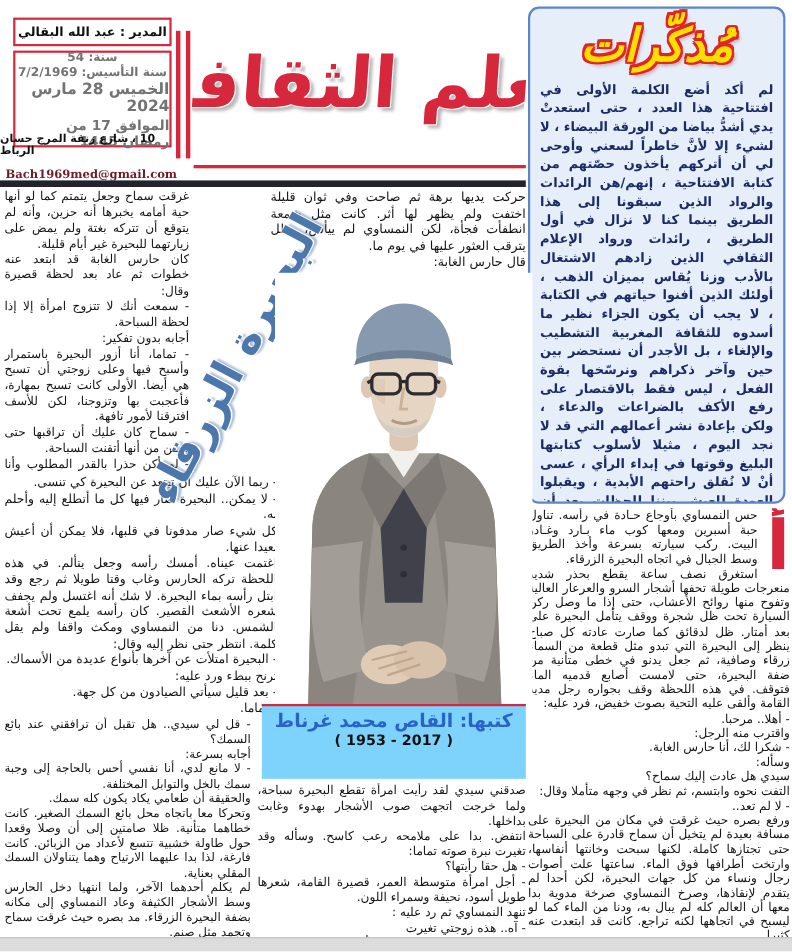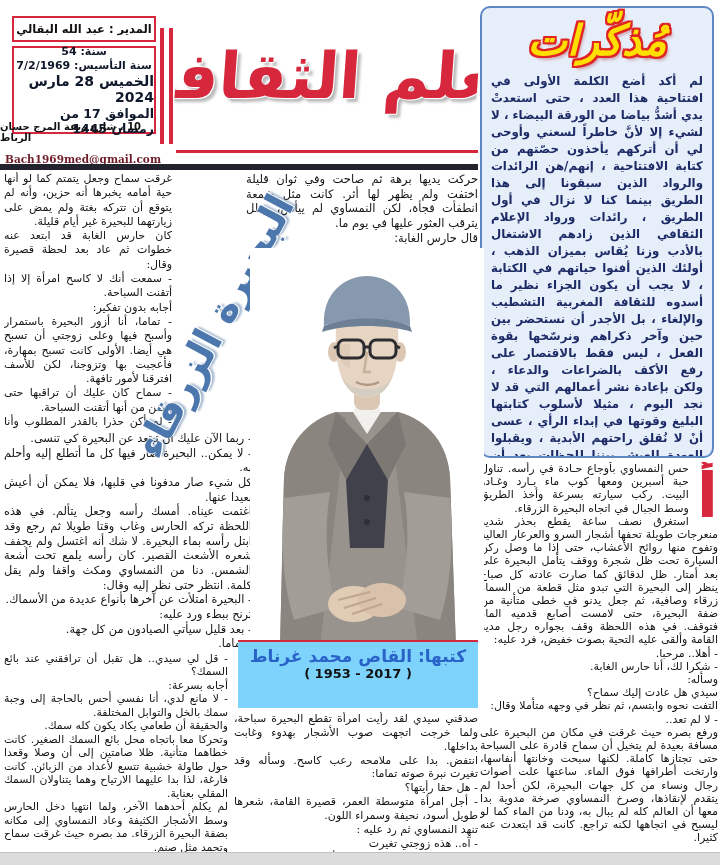--- a/index.html
+++ b/index.html
@@ -5,21 +5,21 @@
   * { margin:0; padding:0; box-sizing:border-box; }
   html,body { width:720px; height:865px; background:#ffffff; overflow:hidden;
     font-family:"DejaVu Sans", sans-serif; }
   .page { position:relative; width:720px; height:865px; background:#fff; direction:rtl; }
   .abs { position:absolute; }
 
   
   .director-box { left:12px; top:16px; width:144px; height:26px; border:2px solid #d6273c;
     display:flex; align-items:center; justify-content:center; font-size:11.5px; font-weight:bold; color:#111; }
   .info-box { left:12px; top:46px; width:144px; height:88px; border:2px solid #d6273c;
-    display:flex; flex-direction:column; align-items:center; justify-content:center; gap:1px; color:#0f172a; }
+    display:flex; flex-direction:column; align-items:center; justify-content:center; gap:1px; color:#737373; }
   .info-line1 { font-size:11px; font-weight:bold; }
   .info-line2 { font-size:11px; font-weight:bold; }
   .info-line3 { font-size:14px; font-weight:bold; }
   .info-line4 { font-size:12.5px; font-weight:bold; }
   .address-line { left:0; top:121px; width:164px; text-align:left; font-size:10px; font-weight:bold; color:#111; }
   .email-row { left:0; top:153px; width:164px; display:flex; align-items:flex-start; gap:3px;padding-left:44px; }
   .email-row .seg { flex:1; height:2px; background:#d6273c; }
   .mast-email { font-family:"DejaVu Serif", serif; font-size:10.5px; font-weight:bold; color:#6e1d28; direction:ltr; }
   .dbl-bars { left:160px; top:28px; width:13px; height:116px;
     border-right:4px solid #d6273c; border-left:4px solid #d6273c; }
@@ -100,38 +100,39 @@
     <div class="memoirs-title">مُذكّرات</div>
     <div class="memoirs-body">لم أكد أضع الكلمة الأولى في افتتاحية هذا العدد ، حتى استعدتْ يدي أشدُّ بياضا من الورقة البيضاء ، لا لشيء إلا لأنَّ خاطراً لسعني وأوحى لي أن أتركهم يأخذون حصّتهم من كتابة الافتتاحية ، إنهم/هن الرائدات والرواد الذين سبقونا إلى هذا الطريق بينما كنا لا نزال في أول الطريق ، رائدات ورواد الإعلام الثقافي الذين زادهم الاشتغال بالأدب وزنا يُقاس بميزان الذهب ، أولئك الذين أفنوا حياتهم في الكتابة ، لا يجب أن يكون الجزاء نظير ما أسدوه للثقافة المغربية التشطيب والإلغاء ، بل الأجدر أن نستحضر بين حين وآخر ذكراهم ونرسّخها بقوة الفعل ، ليس فقط بالاقتصار على رفع الأكف بالضراعات والدعاء ، ولكن بإعادة نشر أعمالهم التي قد لا نجد اليوم ، مثيلا لأسلوب كتابتها البليغ وقوتها في إبداء الرأي ، عسى أنْ لا نُقلق راحتهم الأبدية ، ويقبلوا العودة للعيش بيننا للحظات بعد أن ذاقوا نعمة الخلود في دار البقاء !</div>
 
   </div>
 
   <div class="abs col col-right">
     <p><span class="drop-cap">أ</span><span>حس النمساوي بأوجاع حـادة في رأسه. تناول حبة أسبرين ومعها كوب ماء بـارد وغـادر البيت. ركب سيارته بسرعة وأخذ الطريق وسط الجبال في اتجاه البحيرة الزرقاء.</span></p>
     <div>
         <p>استغرق نصف ساعة يقطع بحذر شديد منعرجات طويلة تحفها أشجار السرو والعرعار العالية وتفوح منها روائح الأعشاب، حتى إذا ما وصل ركن السيارة تحت ظل شجرة ووقف يتأمل البحيرة على بعد أمتار. ظل لدقائق كما صارت عادته كل صباح ينظر إلى البحيرة التي تبدو مثل قطعة من السماء زرقاء وصافية، ثم جعل يدنو في خطى متأنية من ضفة البحيرة، حتى لامست أصابع قدميه الماء فتوقف. في هذه اللحظة وقف بجواره رجل مديد القامة وألقى عليه التحية بصوت خفيض، فرد عليه:</p>
         <p>- أهلا.. مرحبا.</p>
+        <p>واقترب منه الرجل:</p>
         <p>- شكرا لك، أنا حارس الغابة.</p>
         <p>وسأله:</p>
         <p>سيدي هل عادت إليك سماح؟</p>
         <p>التفت نحوه وابتسم، ثم نظر في وجهه متأملا وقال:</p>
         <p>- لا لم تعد..</p>
         <p>ورفع بصره حيث غرقت في مكان من البحيرة على مسافة بعيدة لم يتخيل أن سماح قادرة على السباحة حتى تجتازها كاملة. لكنها سبحت وخانتها أنفاسها، وارتخت أطرافها فوق الماء. ساعتها علت أصوات رجال ونساء من كل جهات البحيرة، لكن أحدا لم يتقدم لإنقاذها، وصرخ النمساوي صرخة مدوية بدا معها أن العالم كله لم يبال به، ودنا من الماء كما لو ليسبح في اتجاهها لكنه تراجع. كانت قد ابتعدت عنه كثيرا.</p>
       </div>
   </div>
 
   <div class="abs col col-mid-top">
       <p>حركت يديها برهة ثم صاحت وفي ثوان قليلة اختفت ولم يظهر لها أثر. كانت مثل شمعة انطفأت فجأة، لكن النمساوي لم ييأس، وظل يترقب العثور عليها في يوم ما.</p>
       <p>قال حارس الغابة:</p>
     </div>
 
   <div class="abs col col-left-top">
       <p>غرقت سماح وجعل يتمتم كما لو أنها حية أمامه يخبرها أنه حزين، وأنه لم يتوقع أن تتركه بغتة ولم يمض على زيارتهما للبحيرة غير أيام قليلة.</p>
       <p>كان حارس الغابة قد ابتعد عنه خطوات ثم عاد بعد لحظة قصيرة وقال:</p>
-      <p>- سمعت أنك لا كاسح امرأة إلا إذا أتقنت السباحة.</p>
+      <p>- سمعت أنك لا تتزوج امرأة إلا إذا لحظة السباحة.</p>
       <p>أجابه بدون تفكير:</p>
       <p>- تماما، أنا أزور البحيرة باستمرار وأسبح فيها وعلى زوجتي أن تسبح هي أيضا. الأولى كانت تسبح بمهارة، فأعجبت بها وتزوجنا، لكن للأسف افترقنا لأمور تافهة.</p>
       <p>- سماح كان عليك أن تراقبها حتى تتيقن من أنها أتقنت السباحة.</p>
       <p>- لم أكن حذرا بالقدر المطلوب وأنا الآن حزين لكل ما حدث.</p>
     </div>
   <div class="abs col col-left-mid">
       <p>- ربما الآن عليك أن تبتعد عن البحيرة كي تنسى.</p>
       <p>- لا يمكن.. البحيرة صار فيها كل ما أتطلع إليه وأحلم به.</p>
       <p>كل شيء صار مدفونا في قلبها، فلا يمكن أن أعيش بعيدا عنها.</p>
       <p>اغتمت عيناه. أمسك رأسه وجعل يتألم. في هذه اللحظة تركه الحارس وغاب وقتا طويلا ثم رجع وقد ابتل رأسه بماء البحيرة. لا شك أنه اغتسل ولم يجفف شعره الأشعث القصير. كان رأسه يلمع تحت أشعة الشمس. دنا من النمساوي ومكث واقفا ولم يقل كلمة. انتظر حتى نظر إليه وقال:</p>

